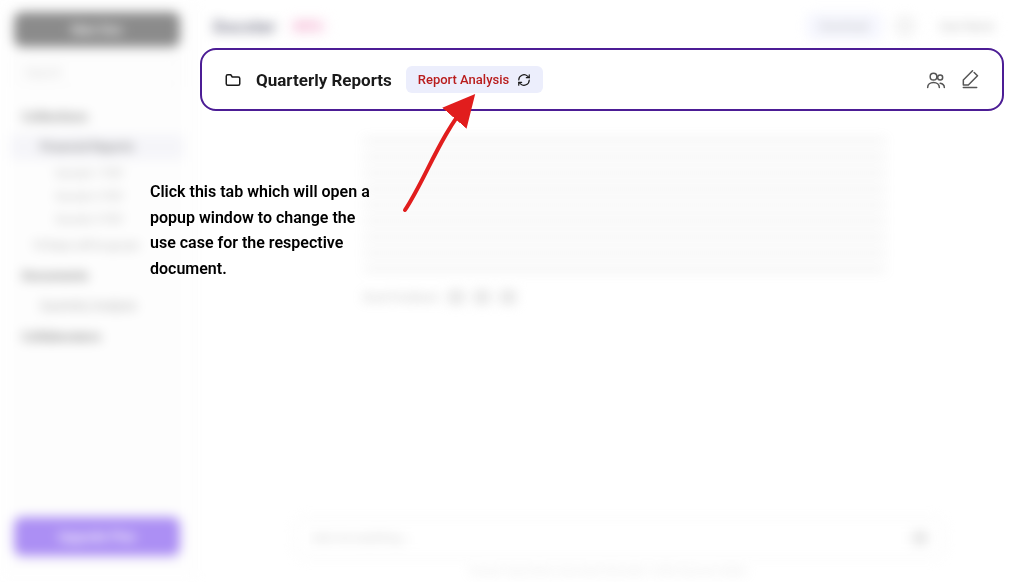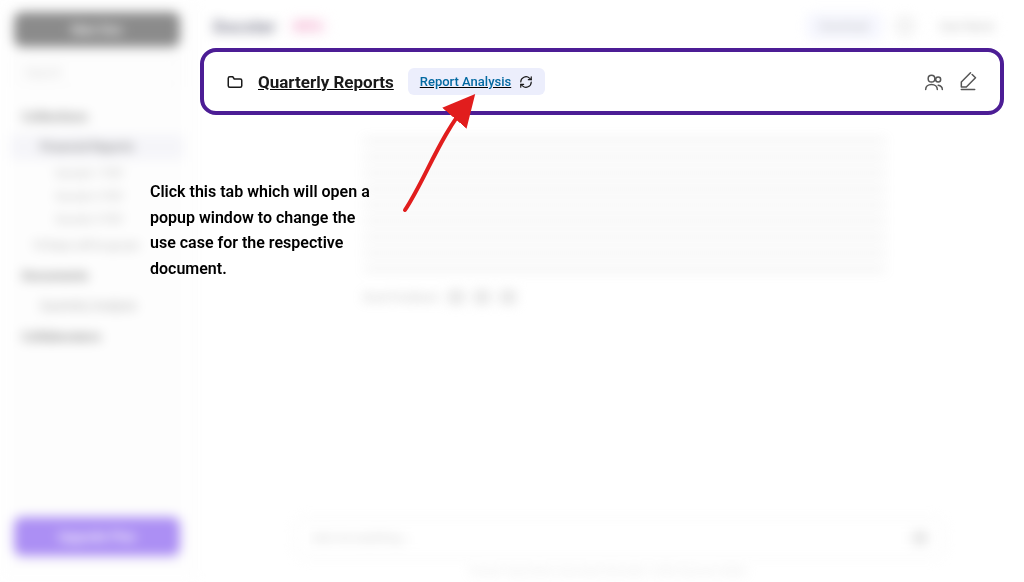--- a/index.html
+++ b/index.html
@@ -197,42 +197,41 @@
       color: #bbb;
     }
 
     
     .focus-header {
       position: absolute;
       top: 48px;
       left: 200px;
       right: 20px;
       background: #fff;
-      border: 4px solid #4c1d95;
+      border: 2px solid #4c1d95;
       border-radius: 16px;
       padding: 16px 22px;
       display: flex;
       align-items: center;
       gap: 14px;
       z-index: 10;
-      text-decoration: underline;
     }
     .folder-icon-svg {
       width: 18px;
       height: 18px;
       flex-shrink: 0;
     }
     .doc-title {
       font-size: 17px;
       font-weight: 700;
       color: #1a1a1a;
     }
     .usecase-tab {
       background: #eceefc;
-      color: #0369a1;
+      color: #b91c1c;
       font-size: 13px;
       font-weight: 500;
       padding: 6px 12px;
       border-radius: 6px;
       display: inline-flex;
       align-items: center;
       gap: 8px;
       cursor: pointer;
     }
     .refresh-icon-svg {

